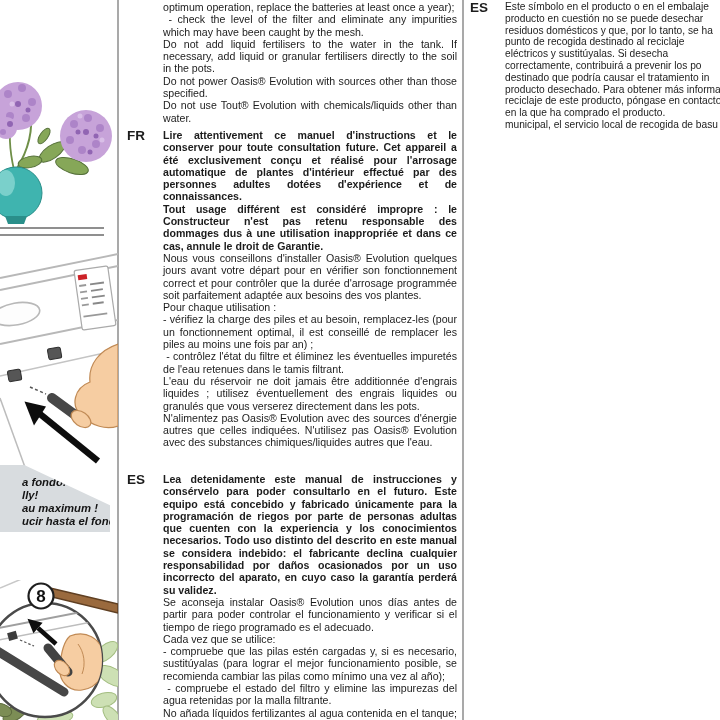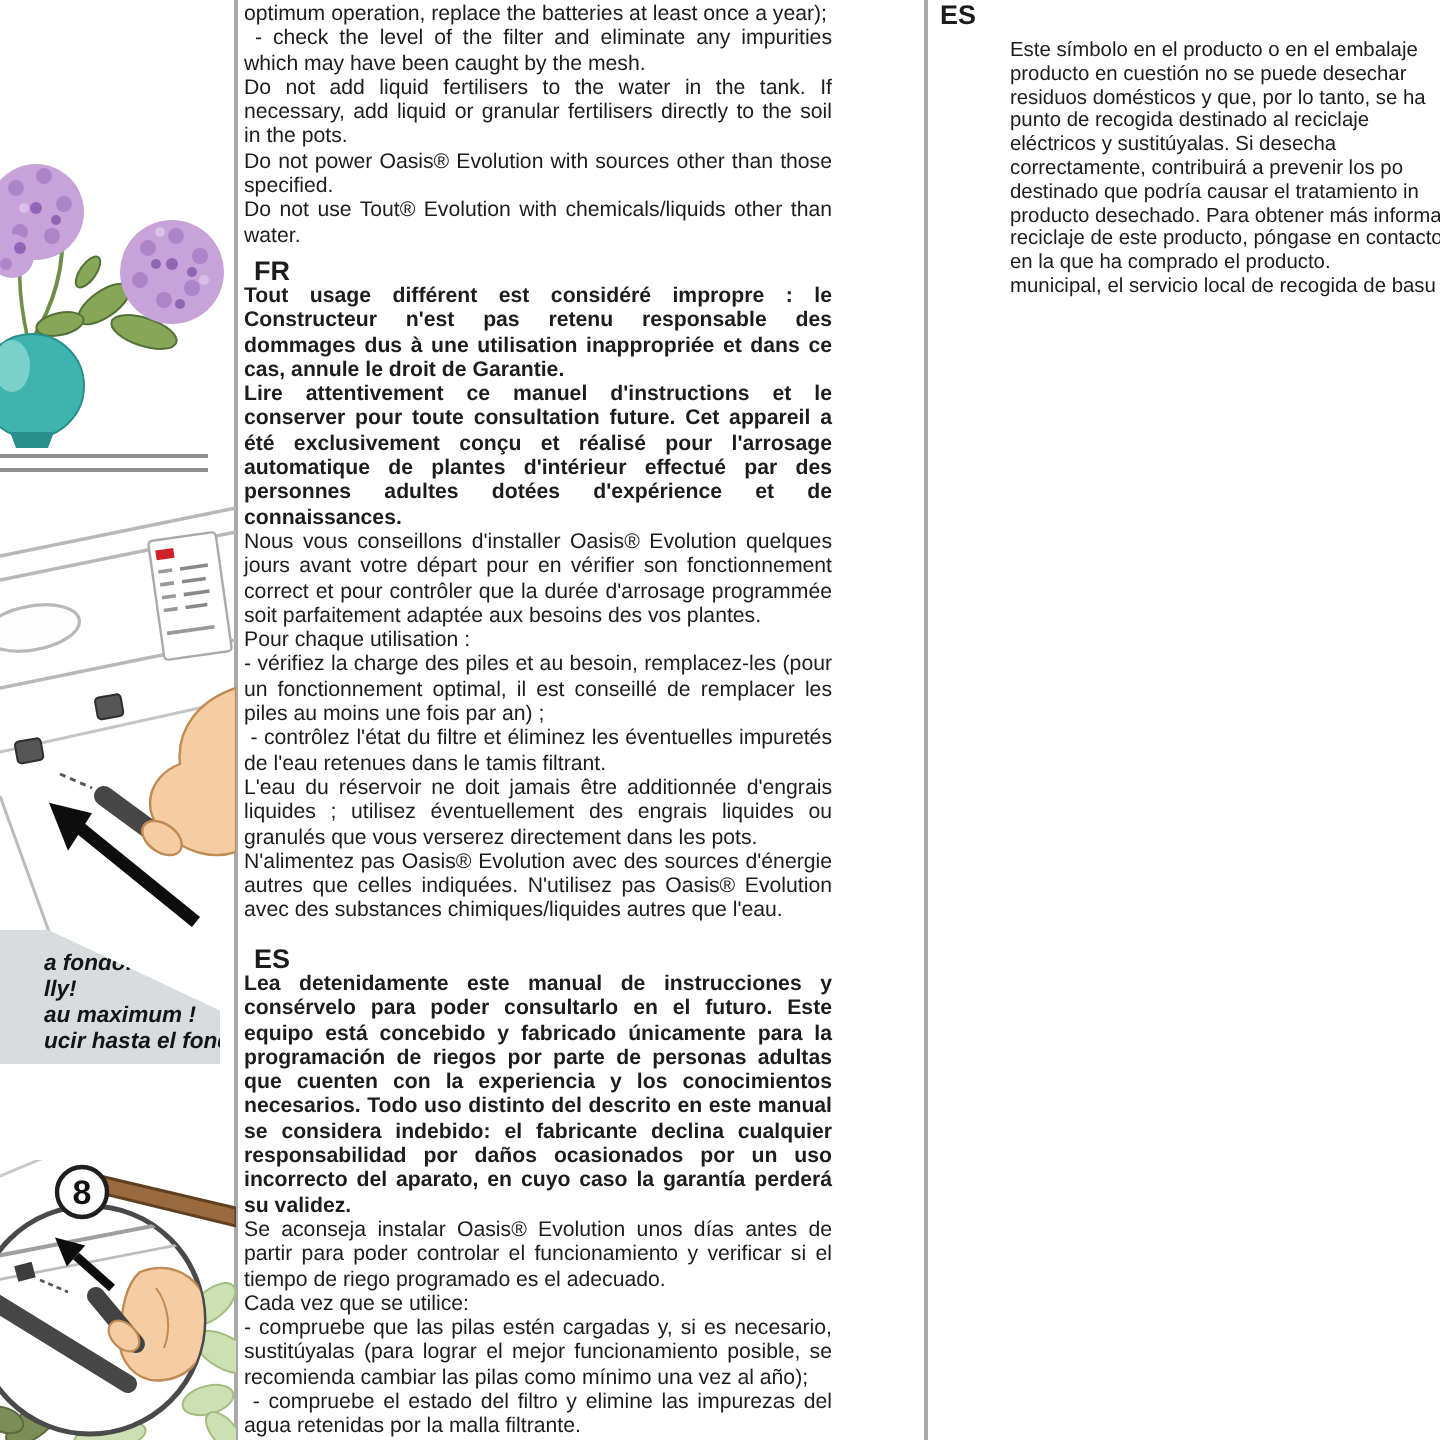--- a/index.html
+++ b/index.html
@@ -13,32 +13,32 @@
   .flower-svg{left:0;top:66px;width:118px;height:178px;}
   .device-svg{left:0;top:248px;width:118px;height:222px;}
   .step8-svg{left:0;top:580px;width:118px;height:140px;}
 
   .caption-box{position:absolute;left:0;top:465px;width:110px;height:67px;
        background:#d8dcdf;clip-path:polygon(0 0,22% 0,100% 60%,100% 100%,0 100%);
        padding:11px 0 0 1px;box-sizing:border-box;}
   .cap-line{font-size:11.3px;line-height:13px;font-weight:bold;font-style:italic;color:#141414;white-space:nowrap;margin-left:21px;}
 
   .main-col{position:absolute;left:122px;top:0;width:341px;height:720px;}
-  .block{position:absolute;left:0;display:flex;flex-direction:column;}
+  .block{position:absolute;left:0;display:flex;}
   .block-en{top:1px;}
   .block-fr{top:129px;}
   .block-es{top:473px;}
   .sec-label{width:41px;box-sizing:border-box;padding-left:5px;font-weight:bold;font-size:13.5px;line-height:13px;}
   .sec-text{width:294px;}
   .sec-text p{margin:0;font-size:10.6px;line-height:12.3px;text-align:justify;}
   .sec-text p.b{font-weight:bold;}
 
   .right-col{position:absolute;left:468px;top:1px;display:flex;}
   .right-col .sec-label{width:37px;padding-left:2px;}
-  .rlines{width:215px;overflow:hidden;margin-top:19px;}
+  .rlines{width:215px;overflow:hidden;}
   .rline{font-size:10.2px;line-height:11.8px;white-space:nowrap;text-align:left;}
 </style>
 </head>
 <body>
 
 <div class="page">
 
   <div class="divider divider-left"></div>
   <div class="divider divider-mid"></div>
 
@@ -187,22 +187,22 @@
         <p>&nbsp;- check the level of the filter and eliminate any impurities which may have been caught by the mesh.</p>
         <p>Do not add liquid fertilisers to the water in the tank. If necessary, add liquid or granular fertilisers directly to the soil in the pots.</p>
         <p>Do not power Oasis® Evolution with sources other than those specified.</p>
         <p>Do not use Tout® Evolution with chemicals/liquids other than water.</p>
       </div>
     </div>
 
     <div class="block block-fr">
       <div class="sec-label">FR</div>
       <div class="sec-text">
+        <p class="b">Lire attentivement ce manuel d'instructions et le conserver pour toute consultation future. Cet appareil a été exclusivement conçu et réalisé pour l'arrosage automatique de plantes d'intérieur effectué par des personnes adultes dotées d'expérience et de connaissances.</p>
         <p class="b">Tout usage différent est considéré impropre : le Constructeur n'est pas retenu responsable des dommages dus à une utilisation inappropriée et dans ce cas, annule le droit de Garantie.</p>
-        <p class="b">Lire attentivement ce manuel d'instructions et le conserver pour toute consultation future. Cet appareil a été exclusivement conçu et réalisé pour l'arrosage automatique de plantes d'intérieur effectué par des personnes adultes dotées d'expérience et de connaissances.</p>
         <p>Nous vous conseillons d'installer Oasis® Evolution quelques jours avant votre départ pour en vérifier son fonctionnement correct et pour contrôler que la durée d'arrosage programmée soit parfaitement adaptée aux besoins des vos plantes.</p>
         <p>Pour chaque utilisation :</p>
         <p>- vérifiez la charge des piles et au besoin, remplacez-les (pour un fonctionnement optimal, il est conseillé de remplacer les piles au moins une fois par an) ;</p>
         <p>&nbsp;- contrôlez l'état du filtre et éliminez les éventuelles impuretés de l'eau retenues dans le tamis filtrant.</p>
         <p>L'eau du réservoir ne doit jamais être additionnée d'engrais liquides ; utilisez éventuellement des engrais liquides ou granulés que vous verserez directement dans les pots.</p>
         <p>N'alimentez pas Oasis® Evolution avec des sources d'énergie autres que celles indiquées. N'utilisez pas Oasis® Evolution avec des substances chimiques/liquides autres que l'eau.</p>
       </div>
     </div>
 
     <div class="block block-es">

